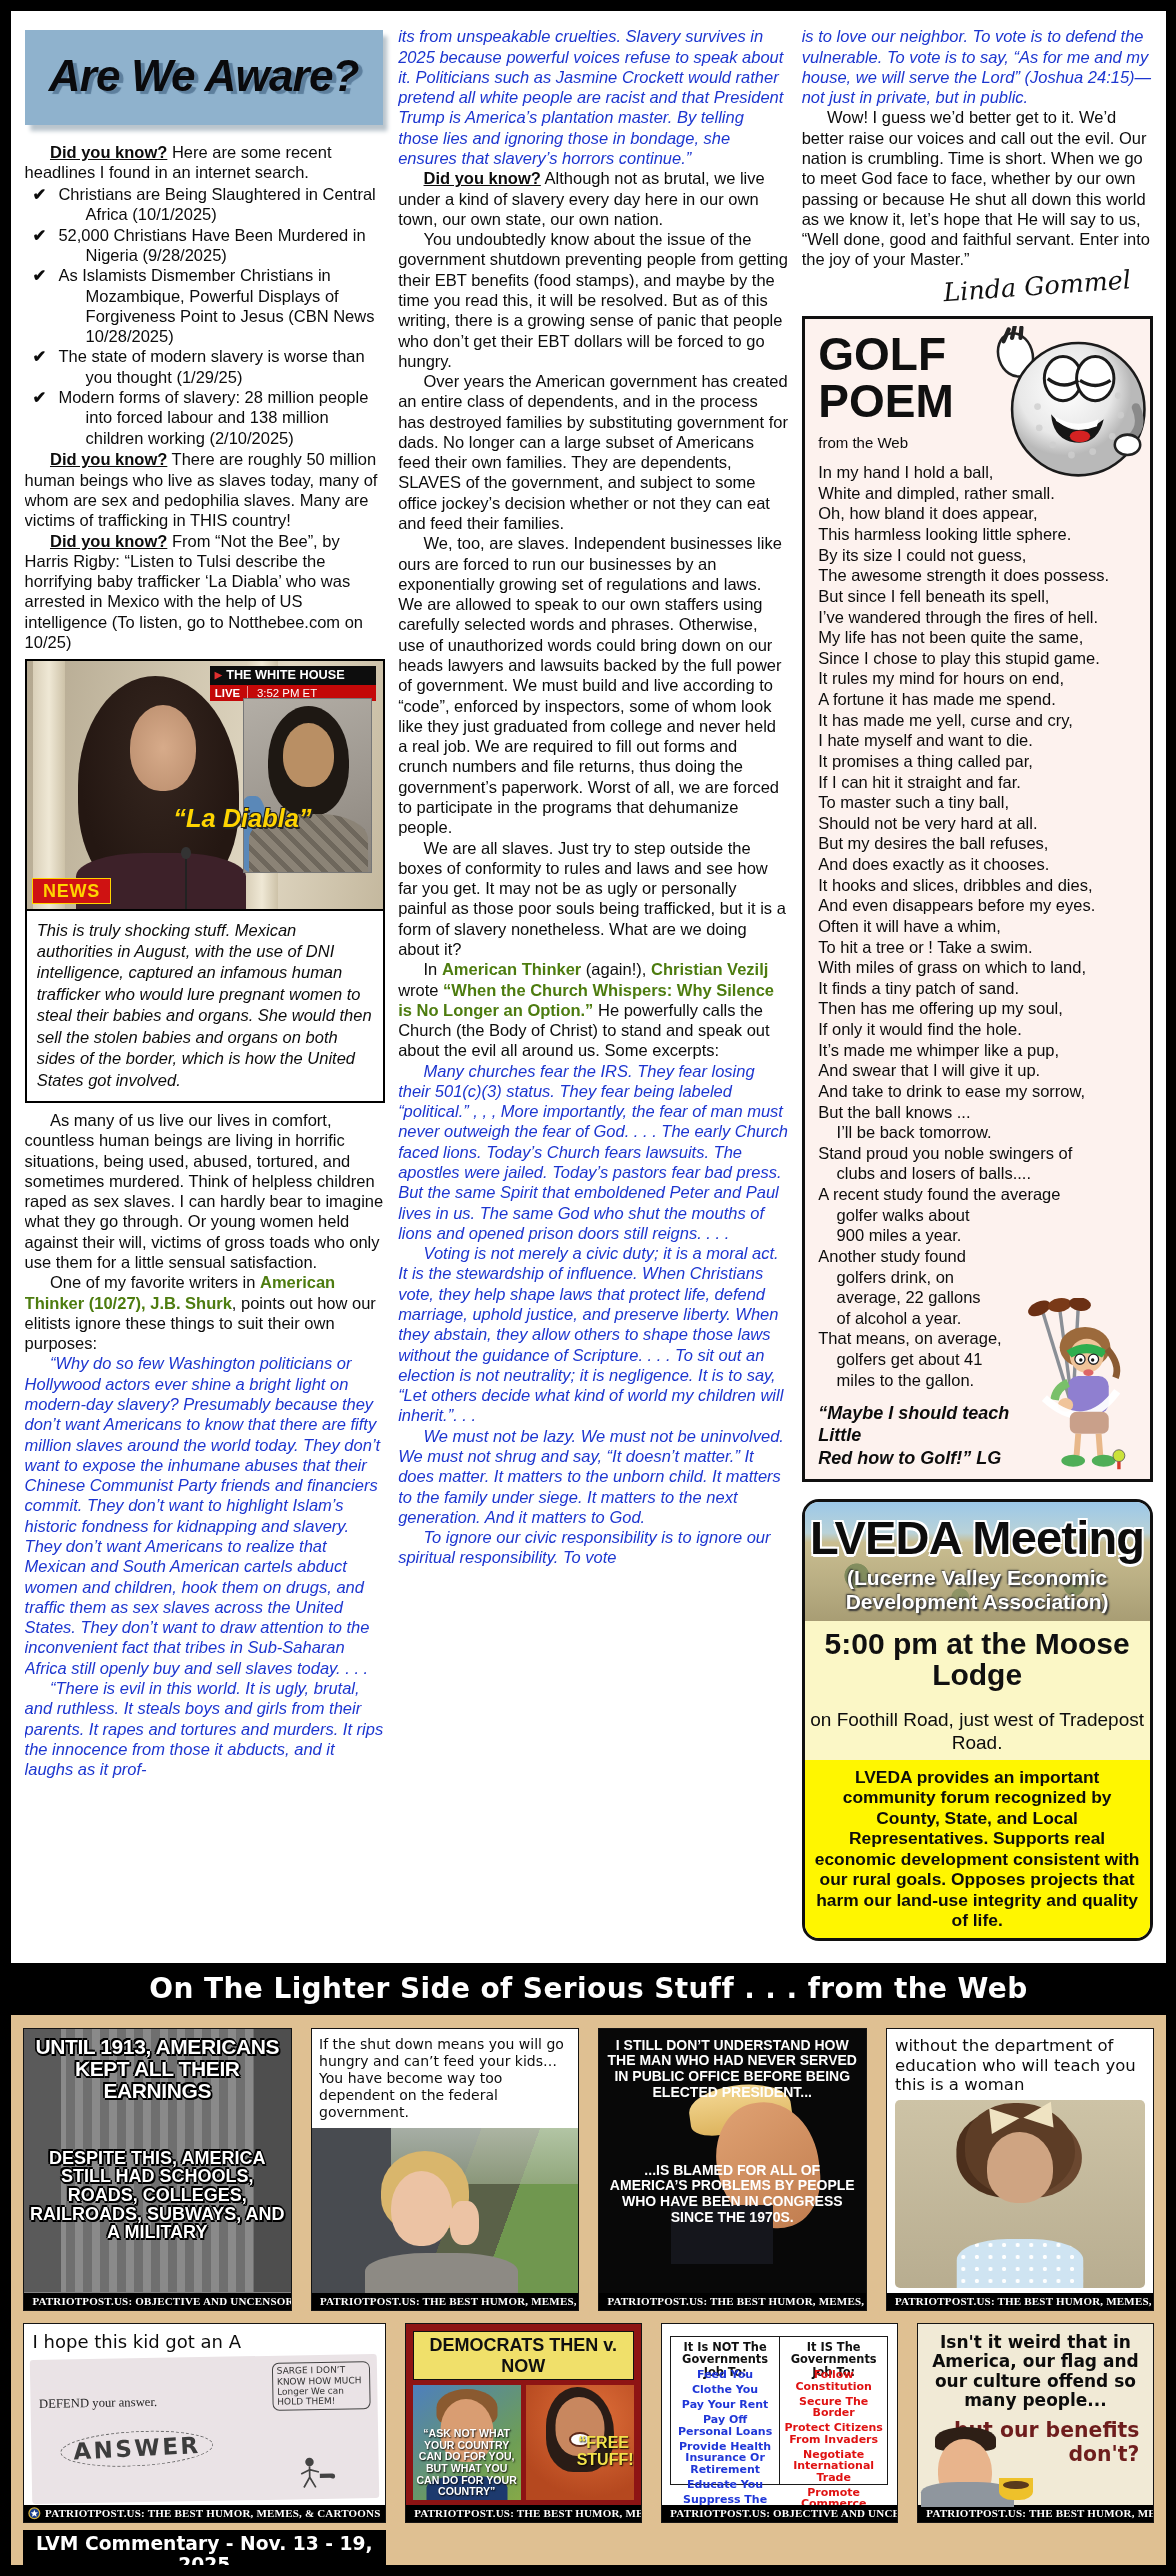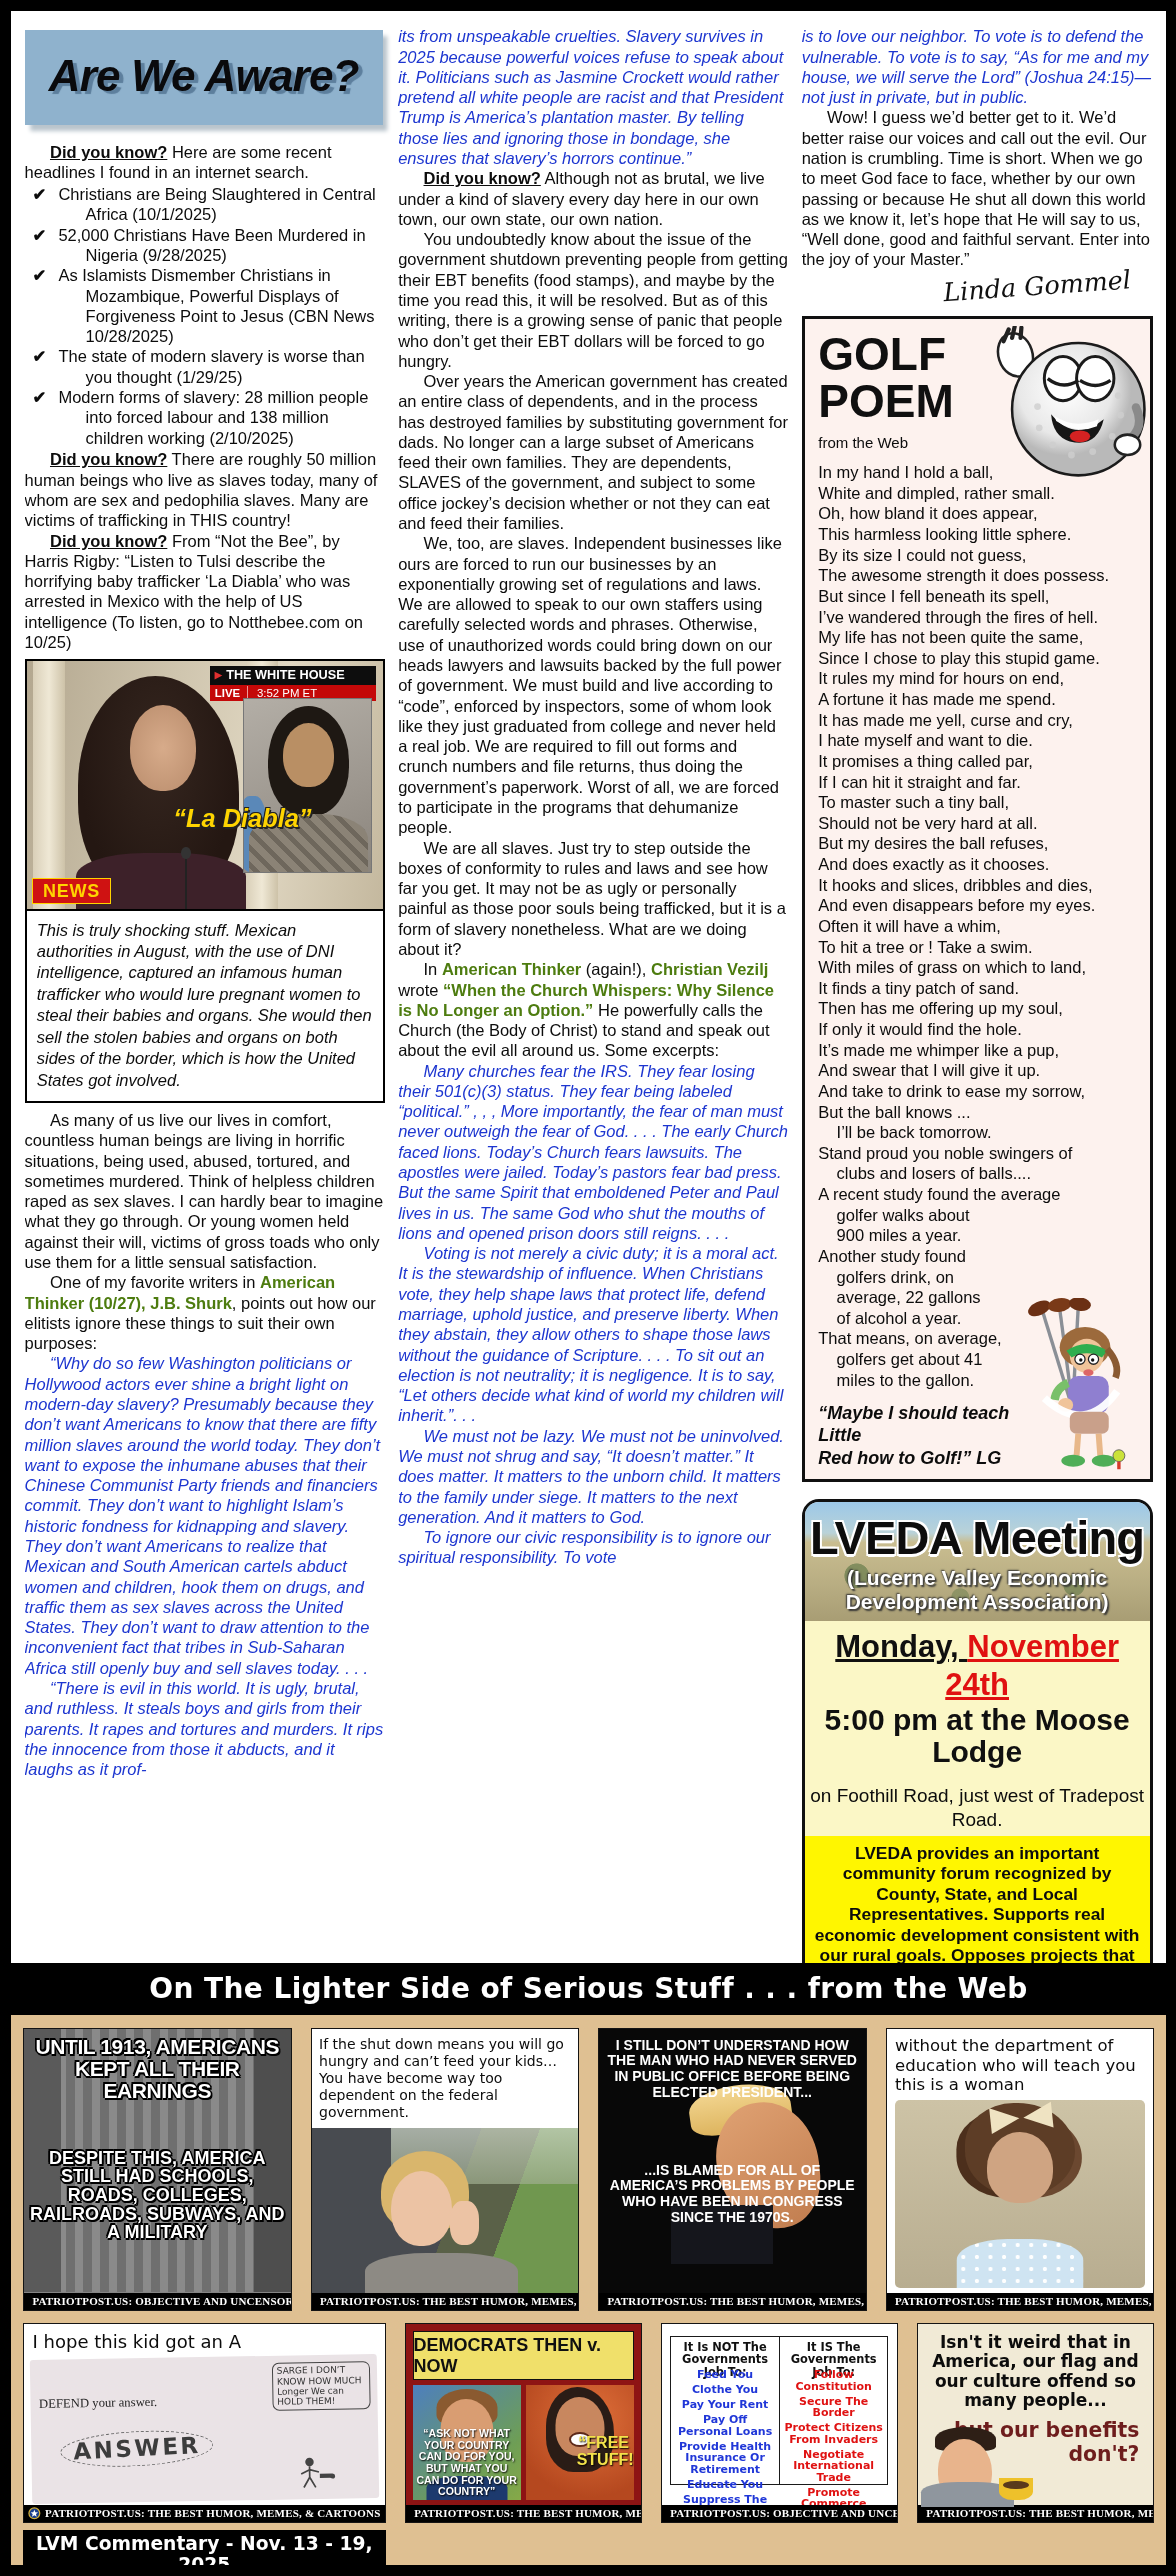--- a/index.html
+++ b/index.html
@@ -133,21 +133,21 @@
   .kid-head { font-size:18px; font-family:"DejaVu Sans",sans-serif; padding:6.8px 8.5px 3.4px; }
   .paper { position:relative; flex:1; margin:1.7px 6.8px 3.4px; background:#eae3e6; border-radius:3.4px; transform:rotate(-1deg); overflow:hidden; }
   .paper-prompt { position:absolute; left:8.5px; top:37px; font-family:"Liberation Serif",serif; font-size:12.7px; color:#222; }
   .paper-answer { position:absolute; left:29px; top:73px; font-weight:700; font-size:23px; letter-spacing:2.5px; color:#3c3c3c;
       border:1.7px dashed #6b6b6b; border-radius:50%; padding:3.4px 12px; transform:rotate(-2deg); font-family:"DejaVu Sans",sans-serif; }
   .bubble { position:absolute; right:6.8px; top:6.8px; width:98px; background:transparent; border:1.3px solid #444; border-radius:6.8px;
       font-size:9px; line-height:1.15; padding:2.5px 3.4px; color:#333; font-family:"DejaVu Sans",sans-serif; }
   .sarge { position:absolute; right:42px; bottom:10.2px; }
   
   .dem { background:#8e1414; }
-  .dem-title { margin:6.8px 6.8px 5.1px; background:#f0e06a; border:1.7px solid #111; color:#101010; font-weight:700; font-size:18px; padding:2.5px 0; }
+  .dem-title { margin:6.8px 6.8px 5.1px; background:#f0e06a; border:1.7px solid #111; color:#101010; font-weight:700; font-size:18px; text-align:center; padding:2.5px 0; }
   .dem-halves { flex:1; display:flex; gap:5.1px; margin:0 6.8px; }
   .dem-half { flex:1; position:relative; overflow:hidden; }
   .dem-left { background:linear-gradient(140deg,#4d7fbe 0%,#6e9e55 70%,#86a948 100%); }
   .dem-right { background:radial-gradient(circle at 60% 30%,#e0703a 0%,#b5481f 75%); }
   .jfk-hair { position:absolute; left:50%; top:3.4px; transform:translateX(-50%); width:61px; height:37px; background:#8a5a30; border-radius:50% 50% 30% 30%; }
   .jfk-face { position:absolute; left:50%; top:13.6px; transform:translateX(-50%); width:53px; height:63px; background:#d99d72; border-radius:48% 52% 44% 44%; }
   .jfk-suit { position:absolute; left:50%; bottom:-5.1px; transform:translateX(-50%); width:81px; height:29px; background:#1d3a6e; border-radius:40% 40% 0 0; }
   .aoc-hair { position:absolute; left:50%; top:1.7px; transform:translateX(-50%); width:68px; height:85px; background:#2a1c16; border-radius:46% 54% 40% 40%; }
   .aoc-face { position:absolute; left:50%; top:12px; transform:translateX(-50%); width:49px; height:59px; background:#c8875f; border-radius:48% 52% 44% 44%; }
   .aoc-mouth { position:absolute; left:50%; top:47px; transform:translateX(-50%); width:22px; height:15.3px; background:#fff; border:2.5px solid #5d2a1a; border-radius:50%; }
@@ -365,21 +365,20 @@
           <path d="M118 193 l0 9" stroke="#d43a2a" stroke-width="4"></path>
         </svg>
       </div>
 
       <div class="lveda">
         <div class="lveda-head">
           <div class="lveda-title">LVEDA Meeting</div>
           <div class="lveda-sub">(Lucerne Valley Economic Development Association)</div>
         </div>
         <div class="lveda-date">
-          <div><span class="l-day">Monday, </span><span class="l-date">November 24th</span></div>
           <div class="l-time"><span>5:00 pm</span><span> at the Moose Lodge</span></div>
           <div class="l-loc">on Foothill Road, just west of Tradepost Road.</div>
         </div>
         <div class="lveda-hi">LVEDA provides an important community forum recognized by County, State, and Local Representatives. Supports real economic development consistent with our rural goals. Opposes projects that harm our land-use integrity and quality of life.</div>
 
       </div>
     </div>
   </div>
 
   <div class="bottom">

